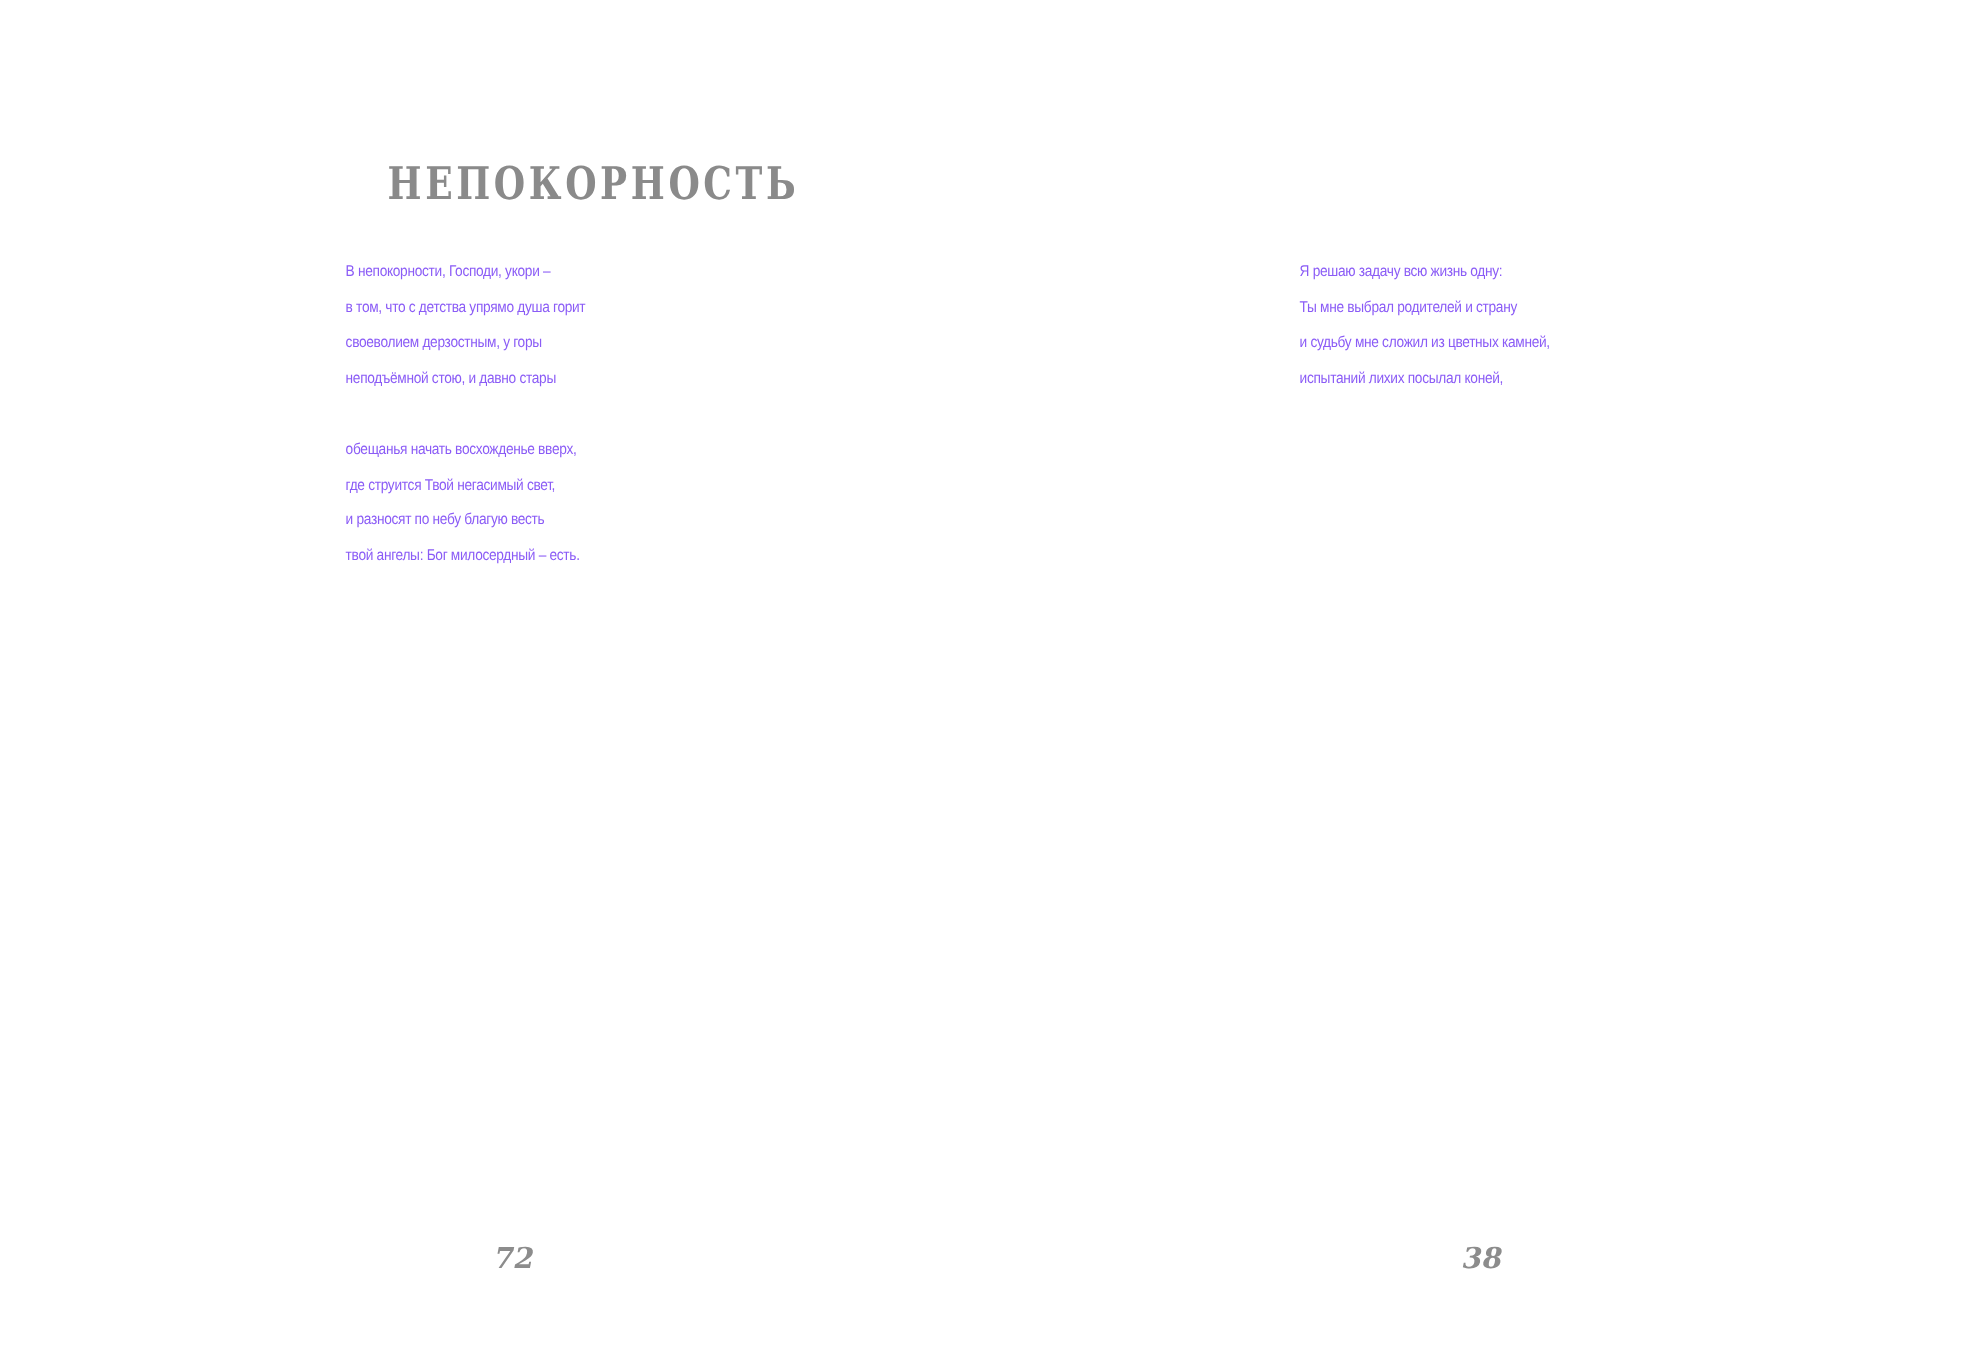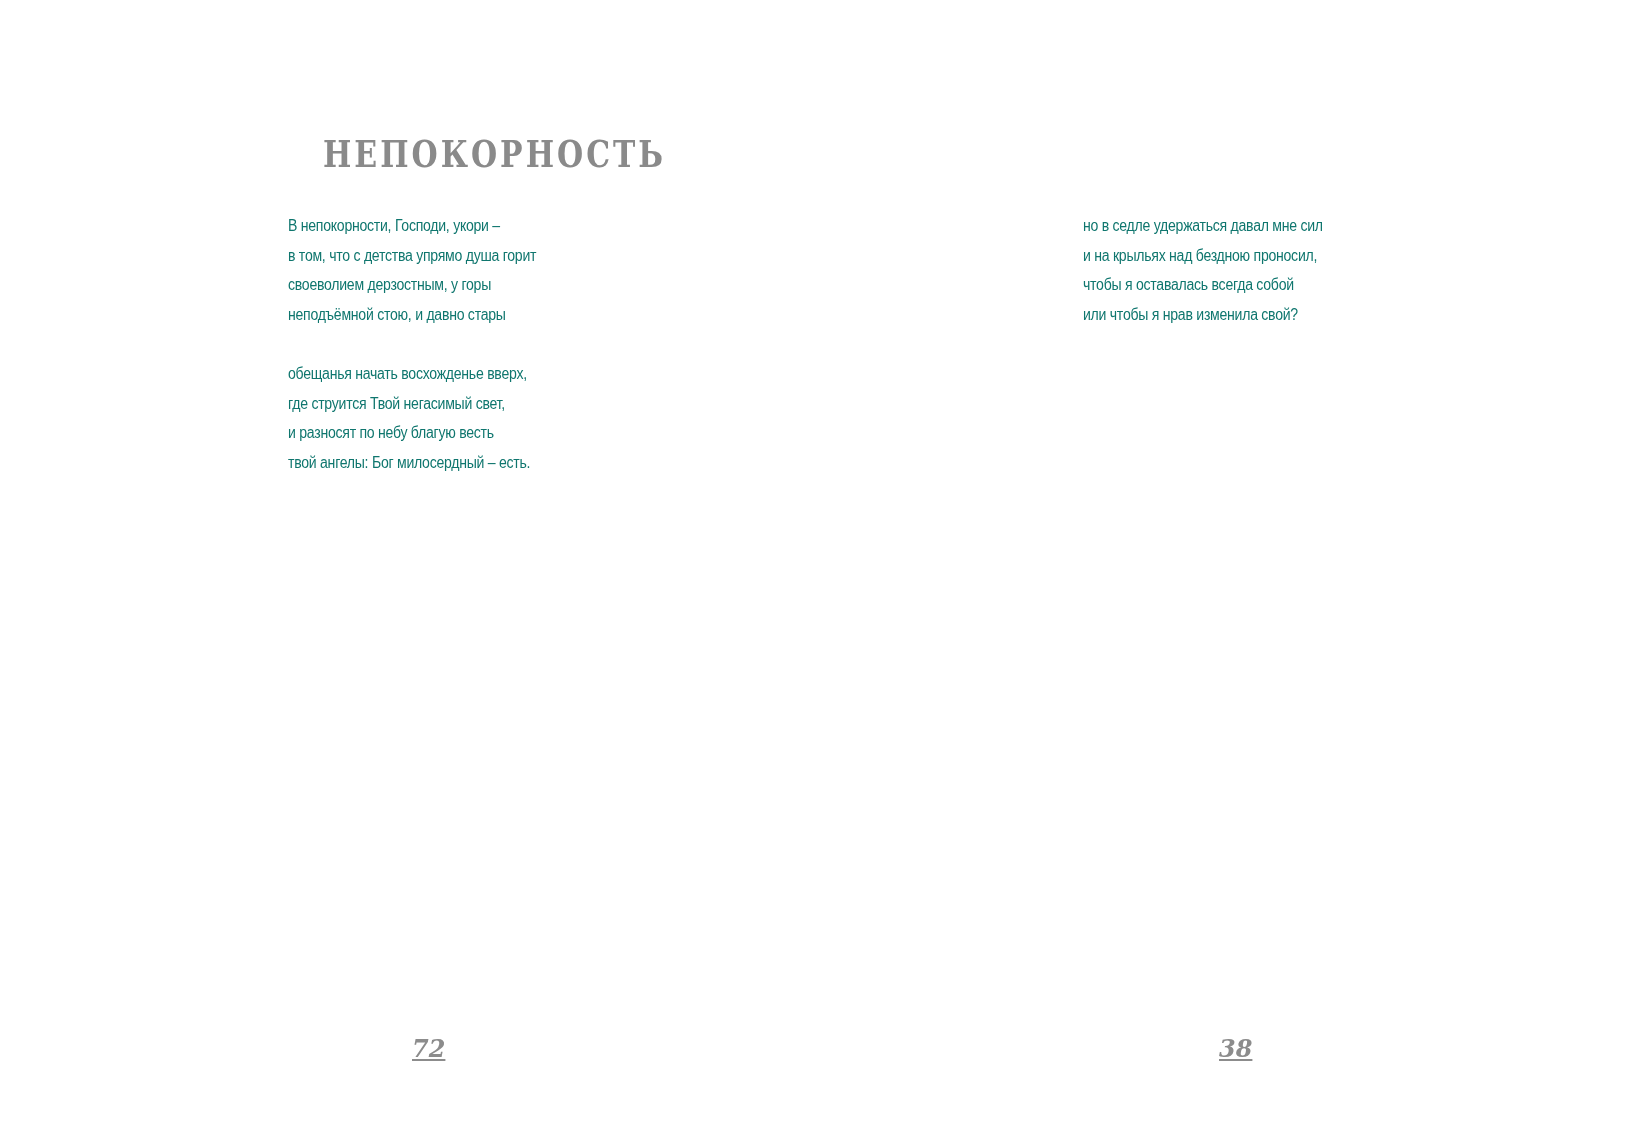--- a/index.html
+++ b/index.html
@@ -7,26 +7,26 @@
   .page { position: absolute; top: 0; height: 1134px; width: 822px; }
   .page.left { left: 0; }
   .page.right { left: 822px; }
   .title {
     position: absolute; left: 323px; top: 132px;
     font-family: "DejaVu Serif", serif; font-weight: bold;
     font-size: 30px; letter-spacing: 3px; color: #8a8a8a;
     transform: scaleY(1.25); transform-origin: left top;
     text-transform: uppercase;
   }
-  .poem { position: absolute; font-family: "Liberation Sans", sans-serif; font-size: 16px; color: #0f766e; letter-spacing: -0.3px; }
+  .poem { position: absolute; font-family: "Liberation Sans", sans-serif; font-size: 13px; color: #8b5cf6; letter-spacing: -0.3px; }
   .poem.leftcol { left: 288px; top: 211px; }
   .poem.rightcol { left: 261px; top: 211px; }
   .stanza { margin-bottom: 29.6px; }
   .line { height: 29.6px; line-height: 29.6px; white-space: nowrap; transform: scaleX(0.88); transform-origin: left center; }
-  .pagenum { position: absolute; top: 1034px; font-family: "DejaVu Serif", serif; font-size: 24px; color: #8c8c8c; font-style: italic; font-weight: bold; text-decoration: underline; }
+  .pagenum { position: absolute; top: 1034px; font-family: "DejaVu Serif", serif; font-size: 24px; color: #8c8c8c; font-style: italic; font-weight: bold; }
   .pagenum.l { left: 412px; }
   .pagenum.r { left: 397px; }
 </style>
 </head>
 <body>
 
 <div class="page left">
   <div class="title">Непокорность</div>
   <div class="poem leftcol">
     <div class="stanza">
@@ -41,20 +41,20 @@
       <div class="line">и разносят по небу благую весть</div>
       <div class="line">твой ангелы: Бог милосердный – есть.</div>
     </div>
   </div>
   <div class="pagenum l">72</div>
 </div>
 
 <div class="page right">
   <div class="poem rightcol">
     <div class="stanza">
-      <div class="line">но в седле удержаться давал мне сил</div>
-      <div class="line">и на крыльях над бездною проносил,</div>
-      <div class="line">чтобы я оставалась всегда собой</div>
-      <div class="line">или чтобы я нрав изменила свой?</div>
+      <div class="line">Я решаю задачу всю жизнь одну:</div>
+      <div class="line">Ты мне выбрал родителей и страну</div>
+      <div class="line">и судьбу мне сложил из цветных камней,</div>
+      <div class="line">испытаний лихих посылал коней,</div>
     </div>
   </div>
   <div class="pagenum r">38</div>
 </div>
 
 </body></html>

